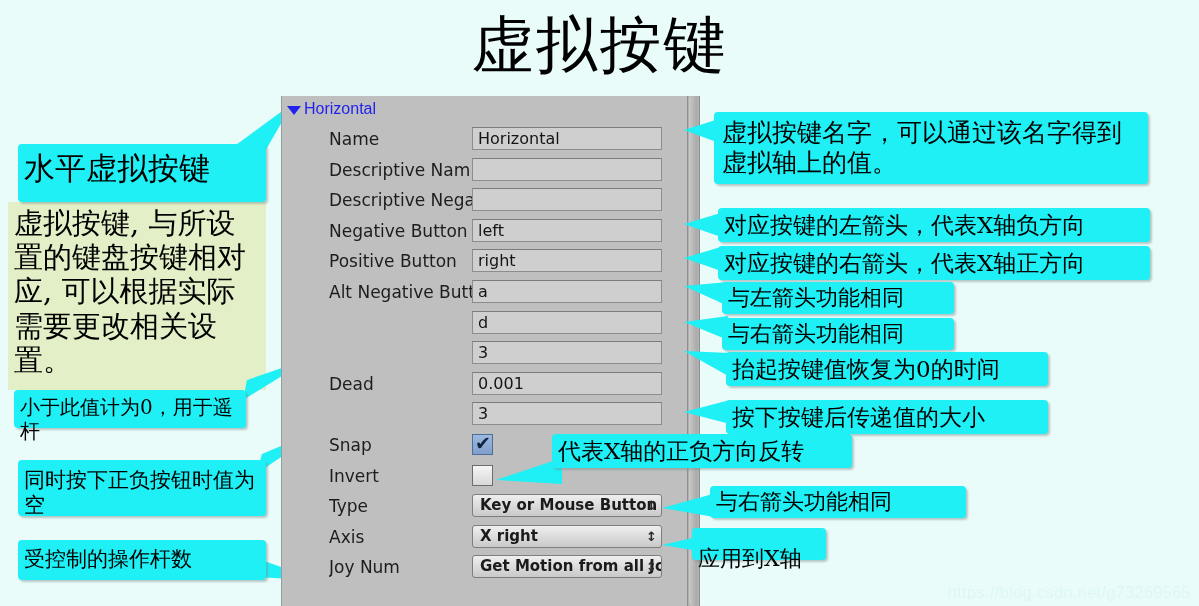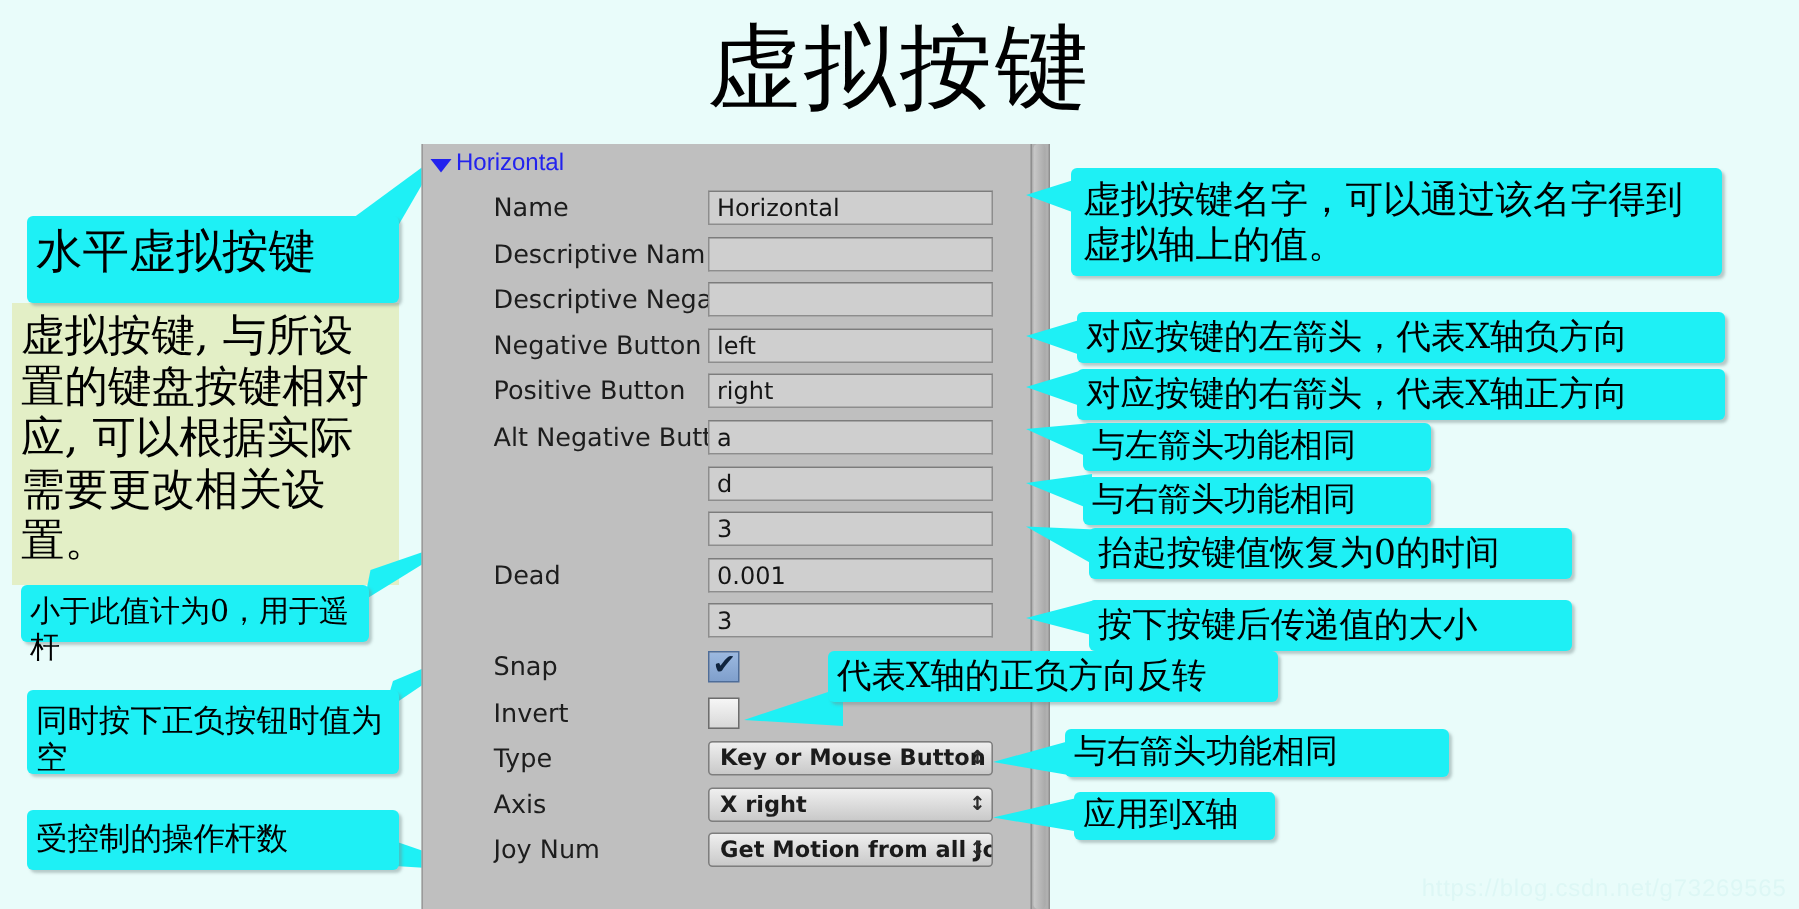--- a/index.html
+++ b/index.html
@@ -263,17 +263,17 @@
   <div class="note" id="note-invert" style="left:552px;top:434px;width:300px;height:34px;font-size:23px;padding-top:4px;">代表X轴的正负方向反转</div>
 
   <svg style="position:absolute;left:662px;top:492px;width:60px;height:32px;">
     <polygon points="0,16 58,0 58,26" fill="#1ef0f5"></polygon>
   </svg>
   <div class="note" id="note-type" style="left:710px;top:486px;width:256px;height:32px;font-size:22px;padding-top:3px;">与右箭头功能相同</div>
 
   <svg style="position:absolute;left:662px;top:527px;width:62px;height:32px;">
     <polygon points="0,18 60,4 60,28" fill="#1ef0f5"></polygon>
   </svg>
-  <div class="note" id="note-axis" style="left:716px;top:528px;width:134px;height:32px;font-size:22px;padding-top:3px;">应用到X轴</div>
+  <div class="note" id="note-axis" style="left:692px;top:528px;width:134px;height:32px;font-size:22px;padding-top:18px;">应用到X轴</div>
 
   <div id="wm">https://blog.csdn.net/g73269565</div>
 
 </div>
 
 </body></html>

